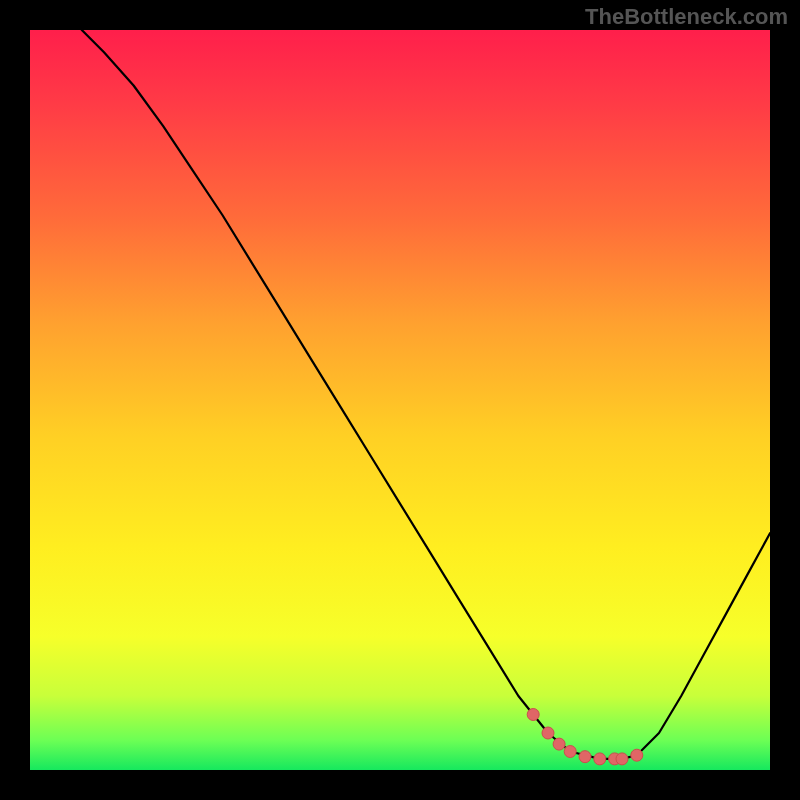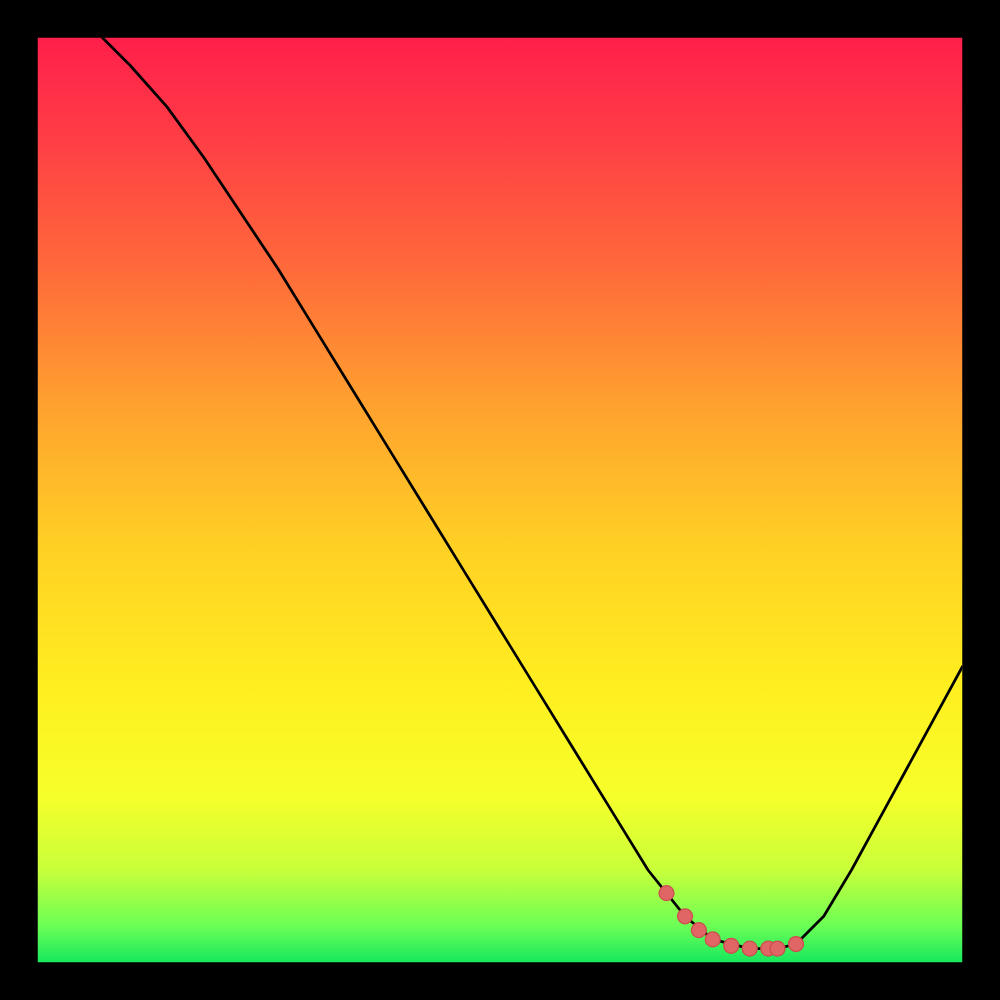--- a/index.html
+++ b/index.html
@@ -30,20 +30,21 @@
   .plot svg {
     display: block;
     width: 740px;
     height: 740px;
   }
 </style>
 </head>
 <body>
 
 <div class="container">
+  <div class="watermark">TheBottleneck.com</div>
 
   <div class="plot">
     <svg id="chart-svg" viewBox="0 0 740 740">
       <defs>
         <linearGradient id="bg-grad" x1="0" y1="0" x2="0" y2="1">
             <stop offset="0%" stop-color="#ff1f4b"></stop>
             <stop offset="10%" stop-color="#ff3b46"></stop>
             <stop offset="25%" stop-color="#ff6a3a"></stop>
             <stop offset="40%" stop-color="#ffa22f"></stop>
             <stop offset="55.00000000000001%" stop-color="#ffd024"></stop>

